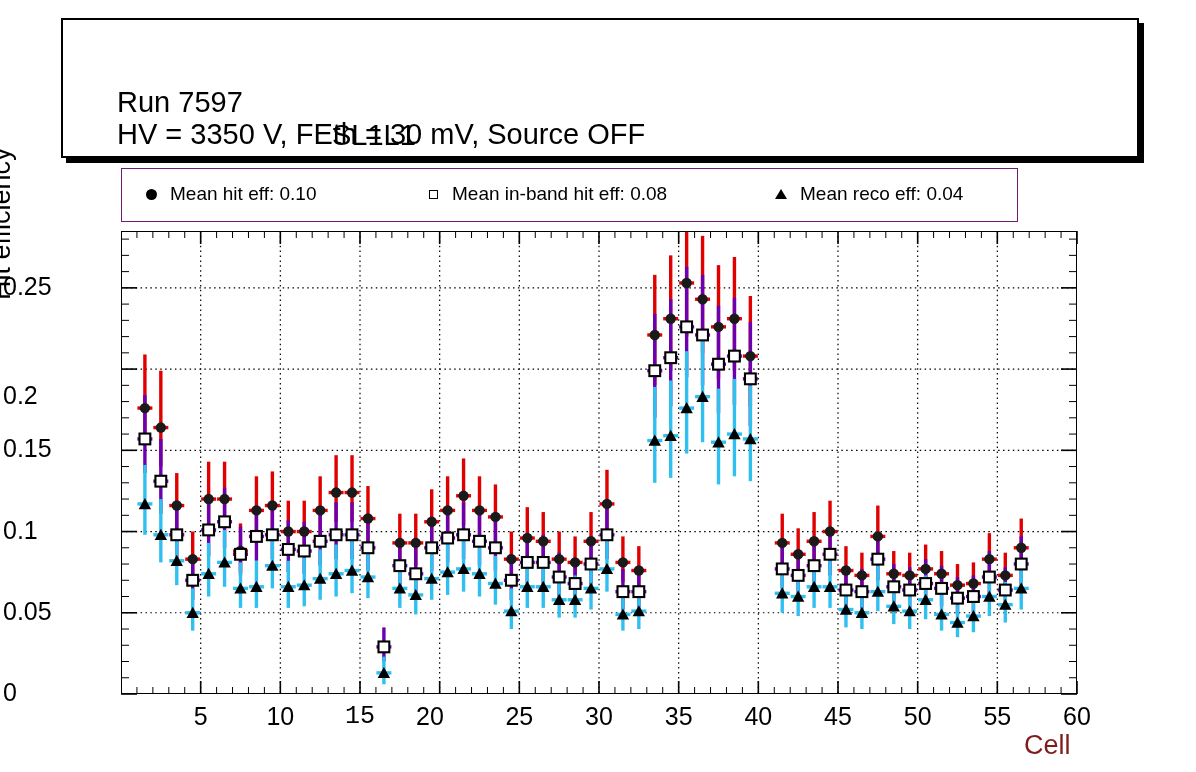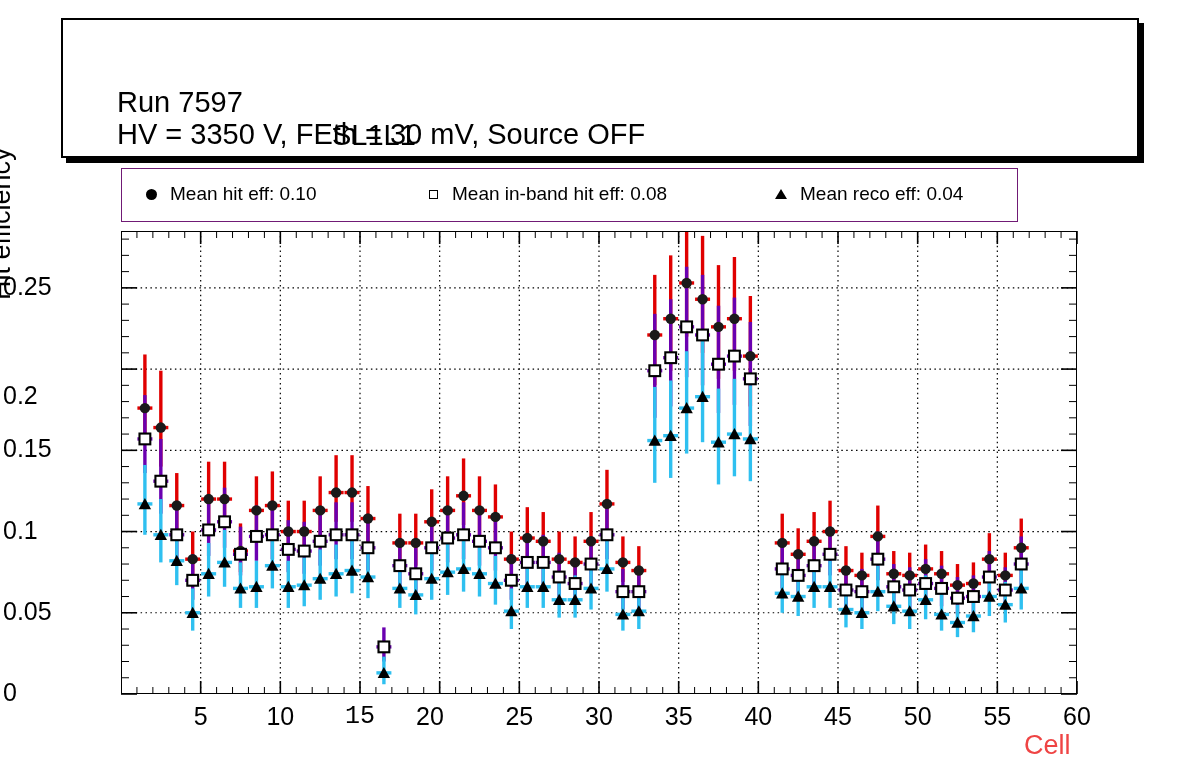--- a/index.html
+++ b/index.html
@@ -127,21 +127,21 @@
     transform: rotate(-90deg);
     font-size: 27px;
     color: #000000;
     white-space: nowrap;
   }
   .x-axis-title {
     position: absolute;
     left: 1024px;
     top: 730px;
     font-size: 27px;
-    color: #ef4444;
+    color: #7f1d1d;
     white-space: nowrap;
     text-align: right;
   }
   .tick-label {
     position: absolute;
     font-size: 25px;
     color: #000000;
     white-space: nowrap;
   }
   .ytick-label { text-align: left; }

